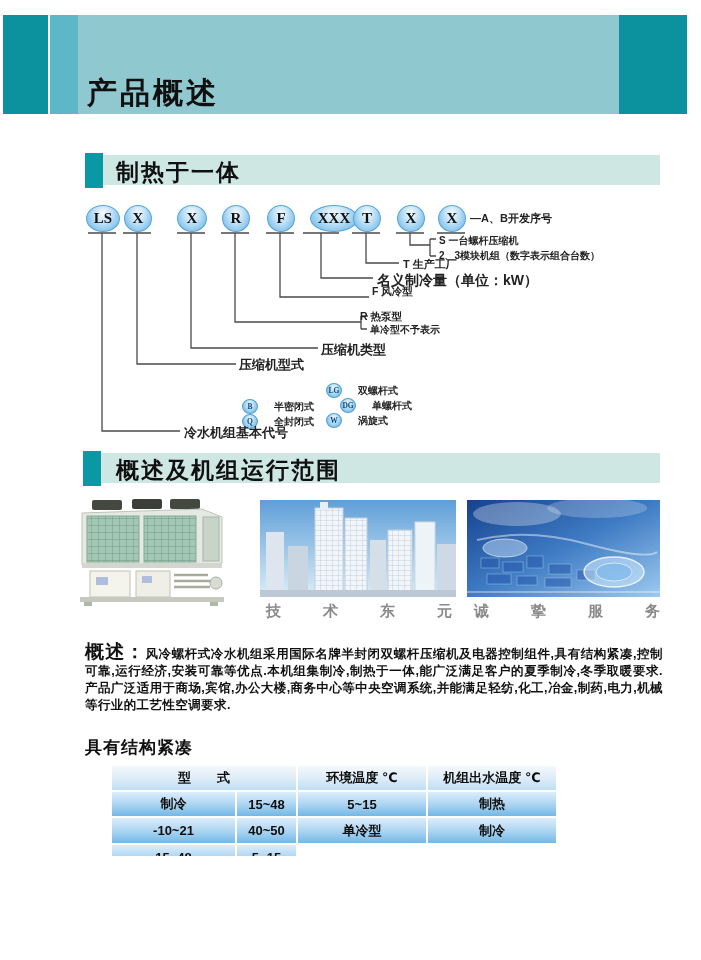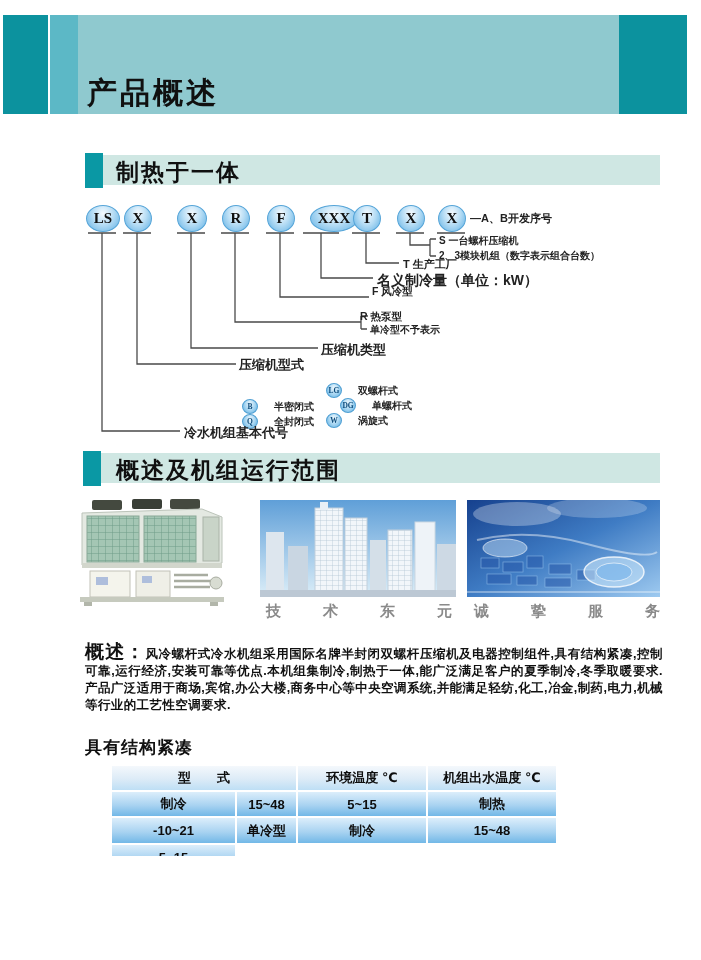--- a/index.html
+++ b/index.html
@@ -226,20 +226,21 @@
     <div class="cell th span-cols">型　　式</div>
     <div class="cell th">环境温度 ℃</div>
     <div class="cell th">机组出水温度 ℃</div>
 
     <div class="cell td">制冷</div>
     <div class="cell td">15~48</div>
     <div class="cell td">5~15</div>
 
     <div class="cell td">制热</div>
     <div class="cell td">-10~21</div>
+    <div class="cell td">40~50</div>
 
     <div class="cell td">单冷型</div>
     <div class="cell td">制冷</div>
     <div class="cell td">15~48</div>
     <div class="cell td">5~15</div>
   </div>
 
   <div class="pg-sq1"></div>
   <div class="pg-sq2"></div>
   <div class="pg-num">3</div>

